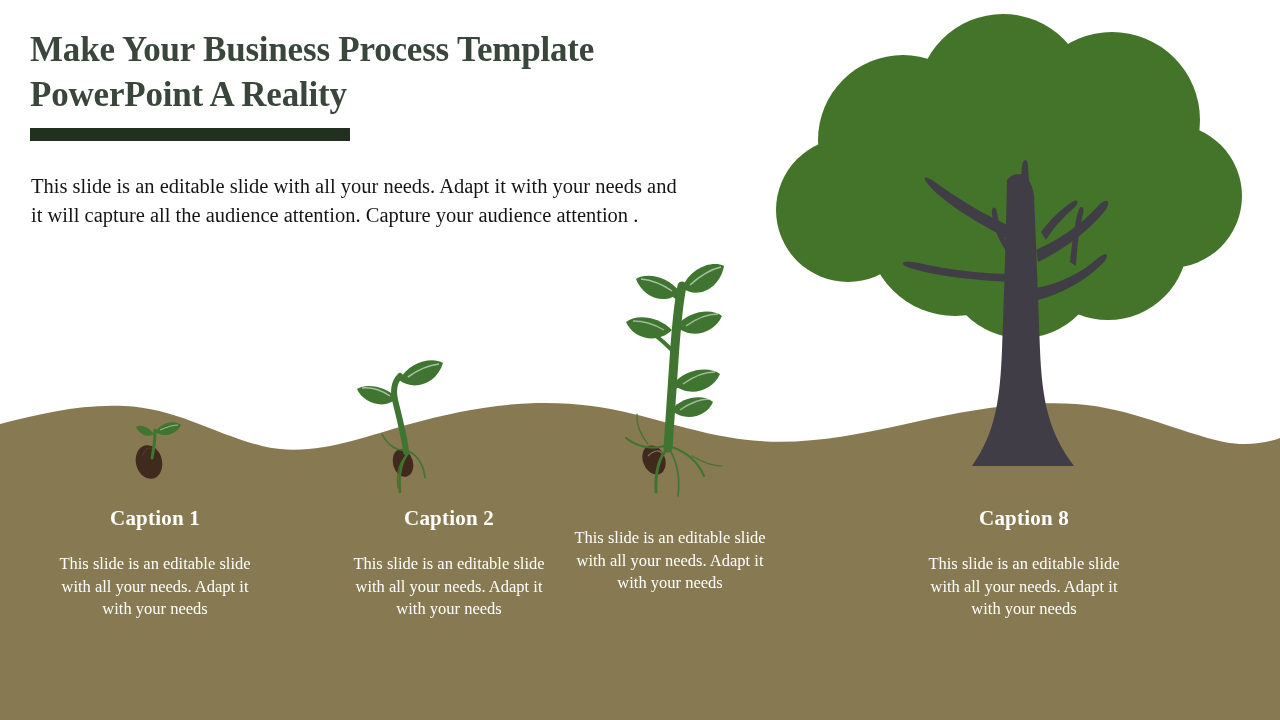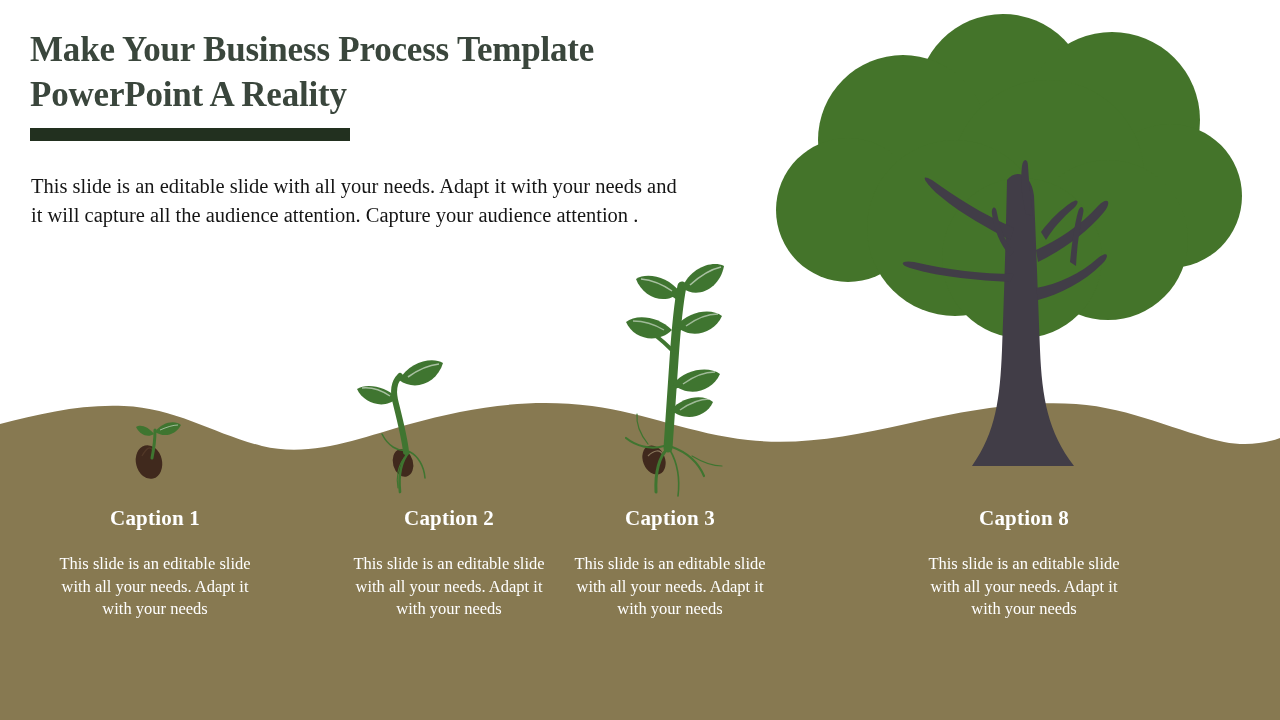--- a/index.html
+++ b/index.html
@@ -264,21 +264,20 @@
       <div class="caption-title">Caption 1</div>
       <div class="caption-body">This slide is an editable slide with all your needs. Adapt it with your needs</div>
     </div>
 
     <div class="caption-block" id="cap-1">
       <div class="caption-title">Caption 2</div>
       <div class="caption-body">This slide is an editable slide with all your needs. Adapt it with your needs</div>
     </div>
 
     <div class="caption-block" id="cap-2">
-      <div class="caption-title">Caption 3</div>
       <div class="caption-body">This slide is an editable slide with all your needs. Adapt it with your needs</div>
     </div>
 
     <div class="caption-block" id="cap-3">
       <div class="caption-title">Caption 8</div>
       <div class="caption-body">This slide is an editable slide with all your needs. Adapt it with your needs</div>
     </div>
 
   </div>
 </div>

